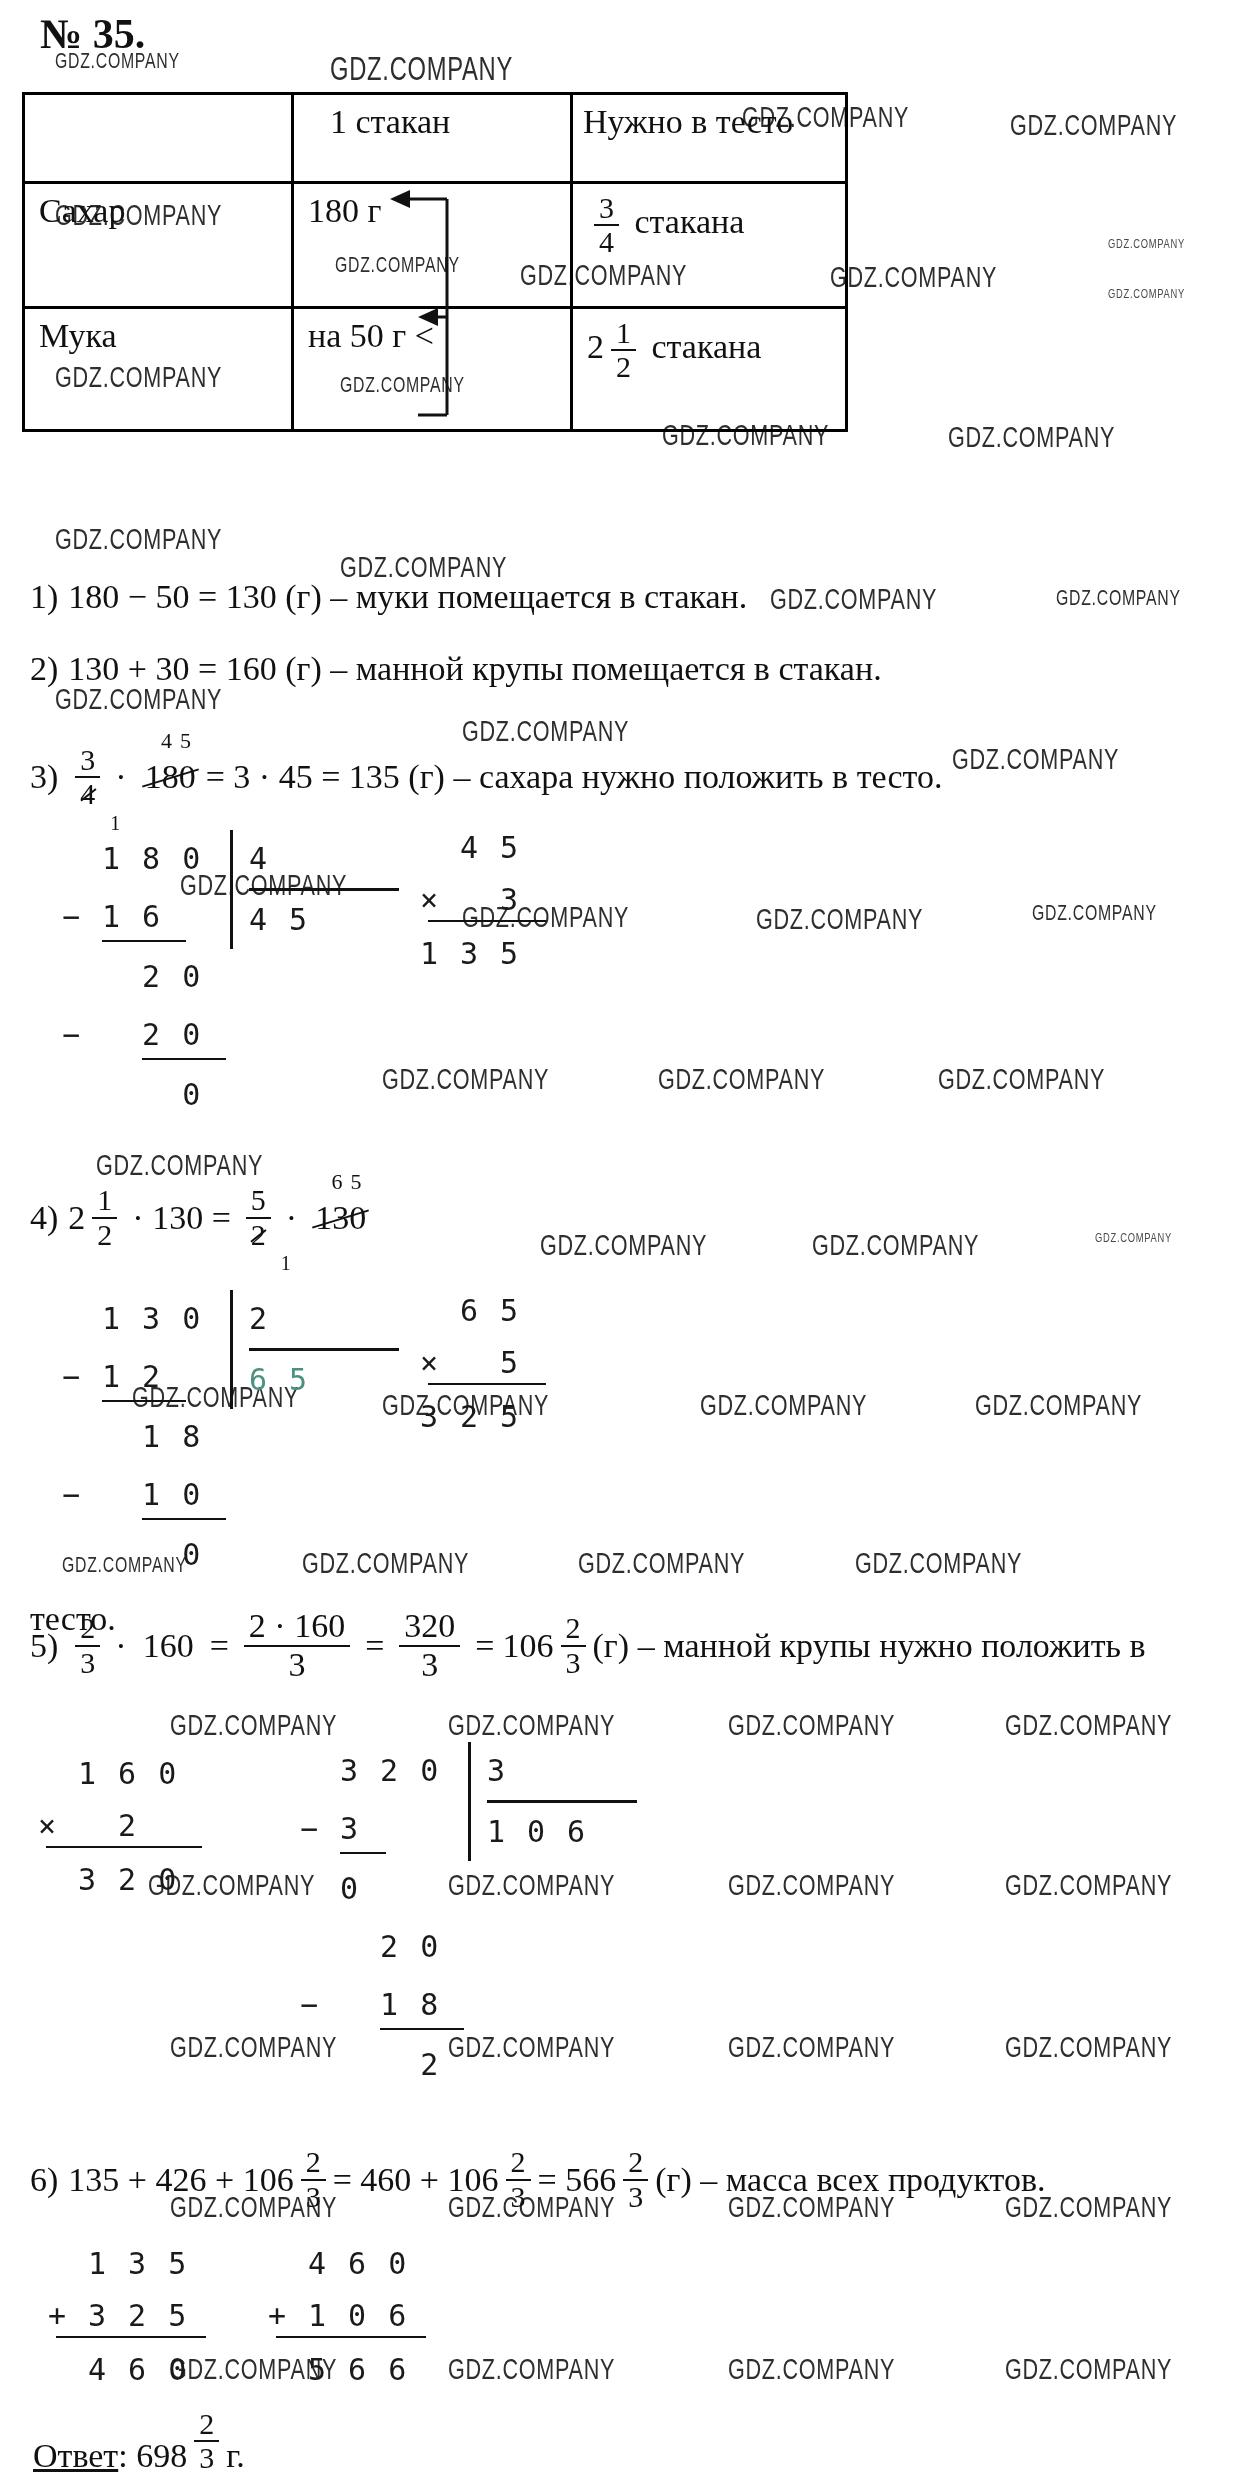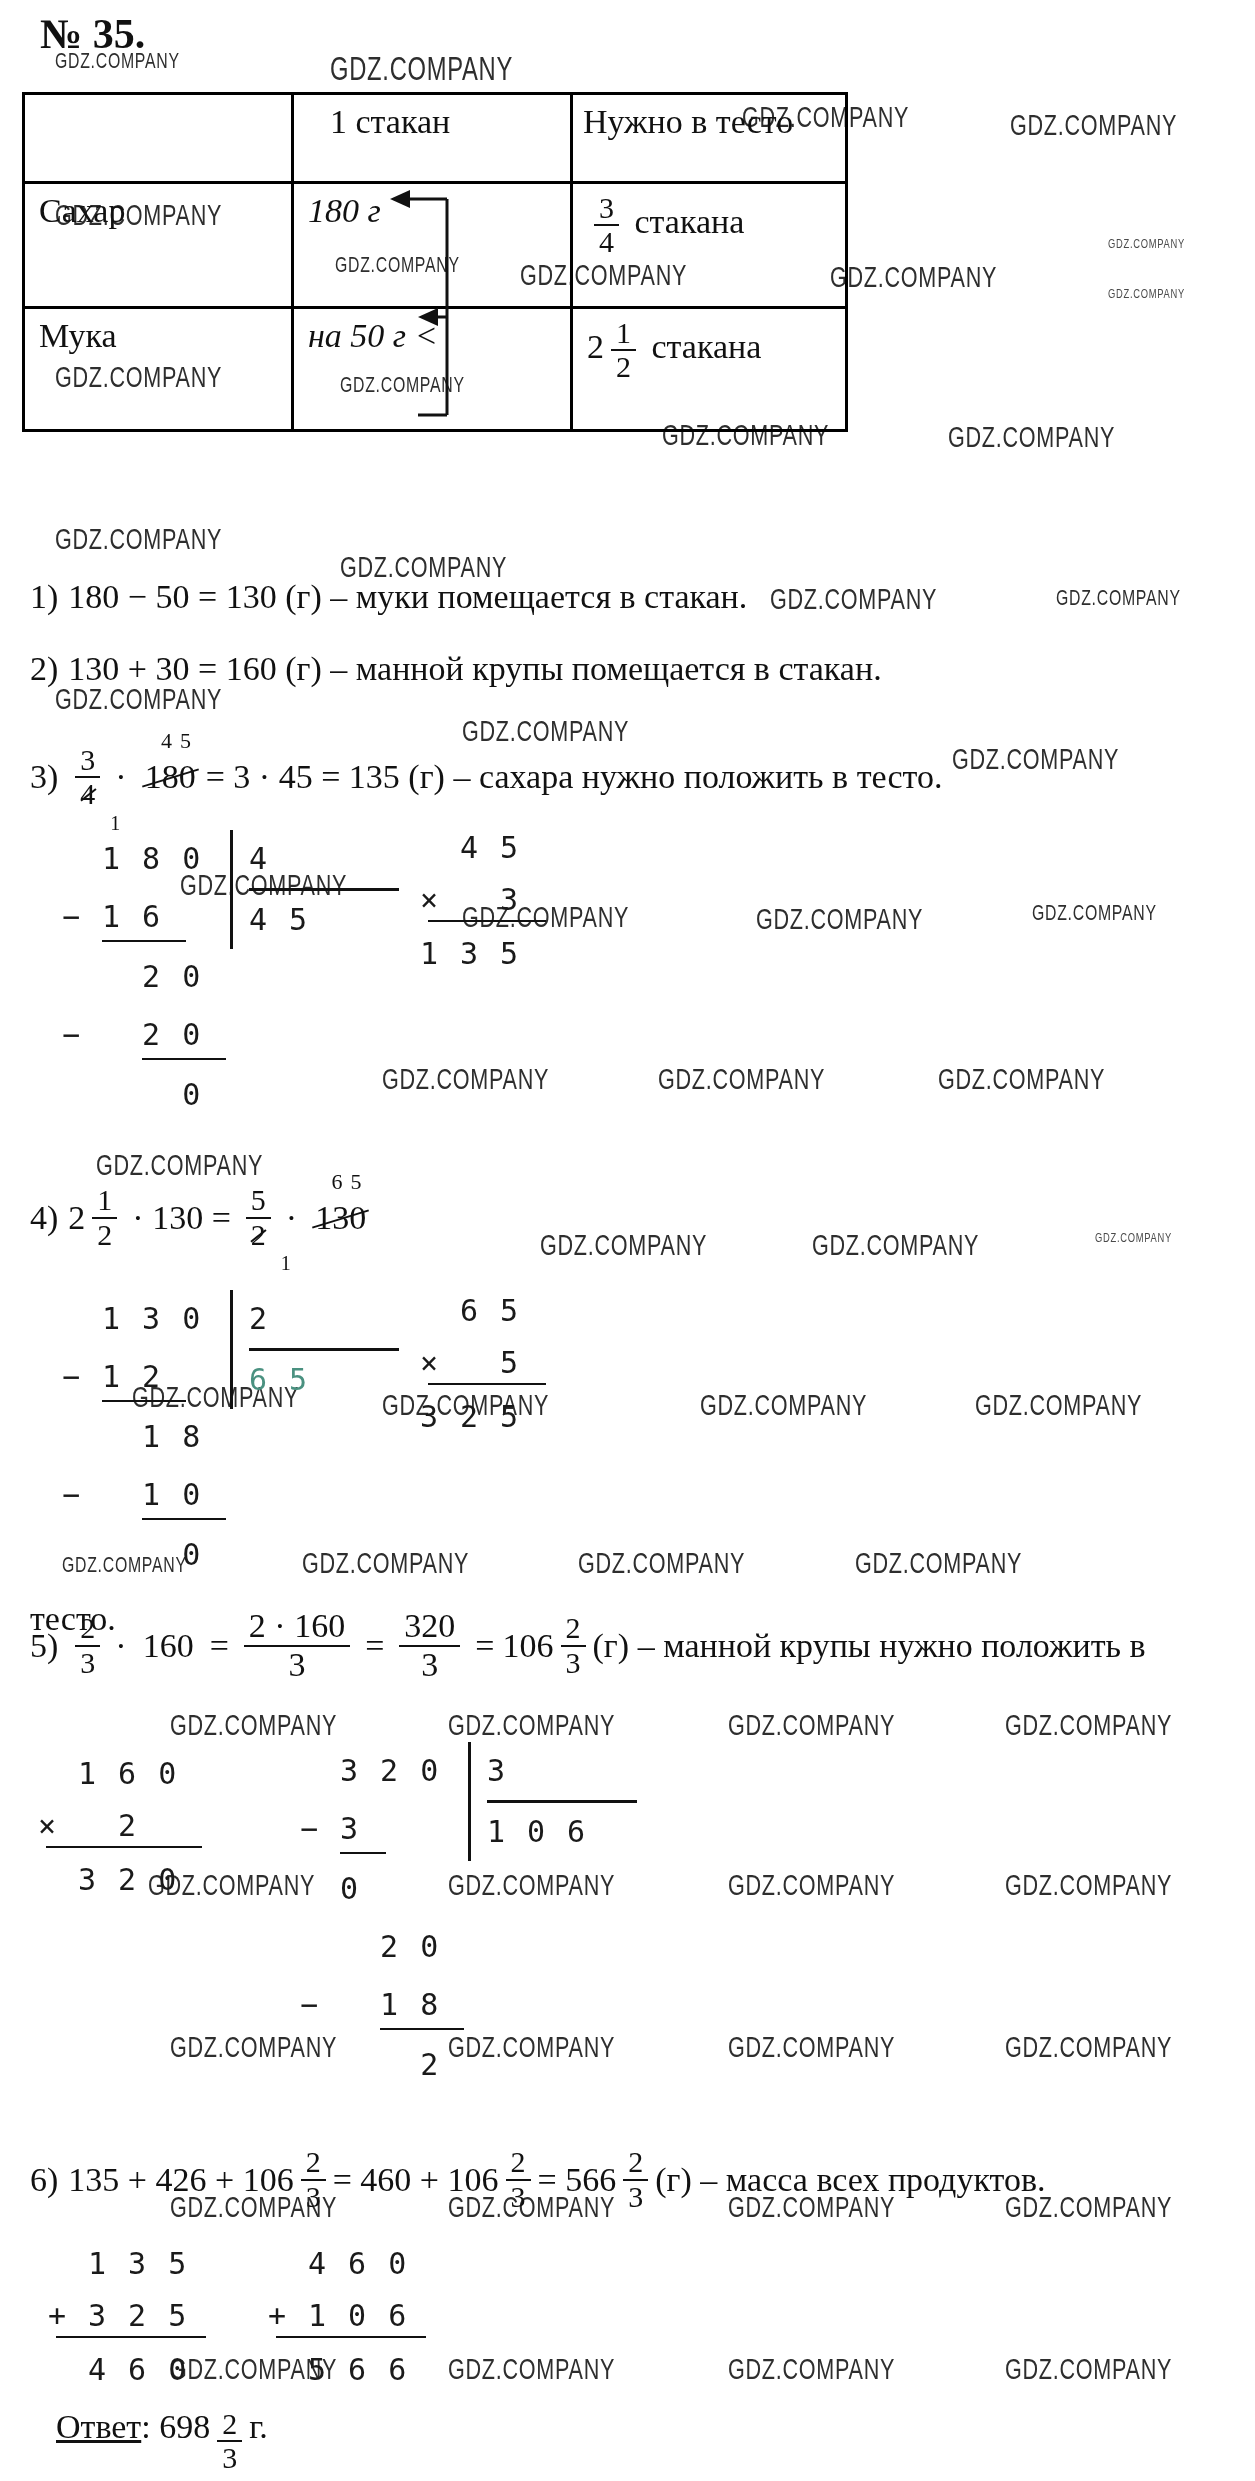--- a/index.html
+++ b/index.html
@@ -11,21 +11,21 @@
       pointer-events:none;}
   .wm.md{font-size:30px;}
   .wm.lg{font-size:33px;}
   .wm.sm{font-size:22px;}
   .wm.xs{font-size:13px;color:#4a4a4a;}
   
   .title{position:absolute;left:40px;top:10px;font-size:42px;font-weight:bold;}
   
   table.ing{position:absolute;left:22px;top:92px;border-collapse:collapse;}
   table.ing td{border:3px solid #000;vertical-align:top;font-size:34px;padding:8px 6px 6px 14px;}
-  td.amt{padding-left:22px;font-style:italic;}
+  td.amt{padding-left:22px;}
   
   .frac{display:inline-block;vertical-align:middle;text-align:center;position:relative;
         font-size:30px;line-height:1.08;margin:0 7px;}
   .frac .fn{display:block;border-bottom:2.5px solid #111;padding:0 5px;}
   .frac .fd{display:block;padding:0 5px;}
   .frac.big{font-size:34px;}
   .whole{font-size:34px;}
   .subnote{position:absolute;right:-20px;bottom:-24px;font-size:20px;}
   
   .struck{position:relative;display:inline-block;}
@@ -44,21 +44,21 @@
   .nrow{font-family:"DejaVu Sans Mono",monospace;font-size:30px;letter-spacing:22px;
         white-space:pre;height:58px;line-height:58px;color:#1a1a1a;}
   .mult .nrow,.add .nrow{height:52px;line-height:52px;}
   .uline{border-top:2.5px solid #111;height:0;margin:-6px 0 6px 0;}
   .ld{position:absolute;display:flex;align-items:flex-start;}
   .ld-right{border-left:3px solid #111;margin-left:4px;padding-left:16px;}
   .ld-right .divisor{border-bottom:3px solid #111;min-width:150px;}
   .mult,.add{position:absolute;}
   .teal{color:#4a9180;}
   
-  .answer{position:absolute;left:56px;top:2408px;font-size:34px;display:flex;align-items:flex-start;}
+  .answer{position:absolute;left:33px;top:2408px;font-size:34px;display:flex;align-items:flex-end;}
   .answer .ulab{text-decoration:underline;}
   
   svg.arrows{position:absolute;left:0;top:0;pointer-events:none;}
 </style>
 </head>
 <body>
 
 <div id="page">
 
   <div class="title">№ 35.</div>

